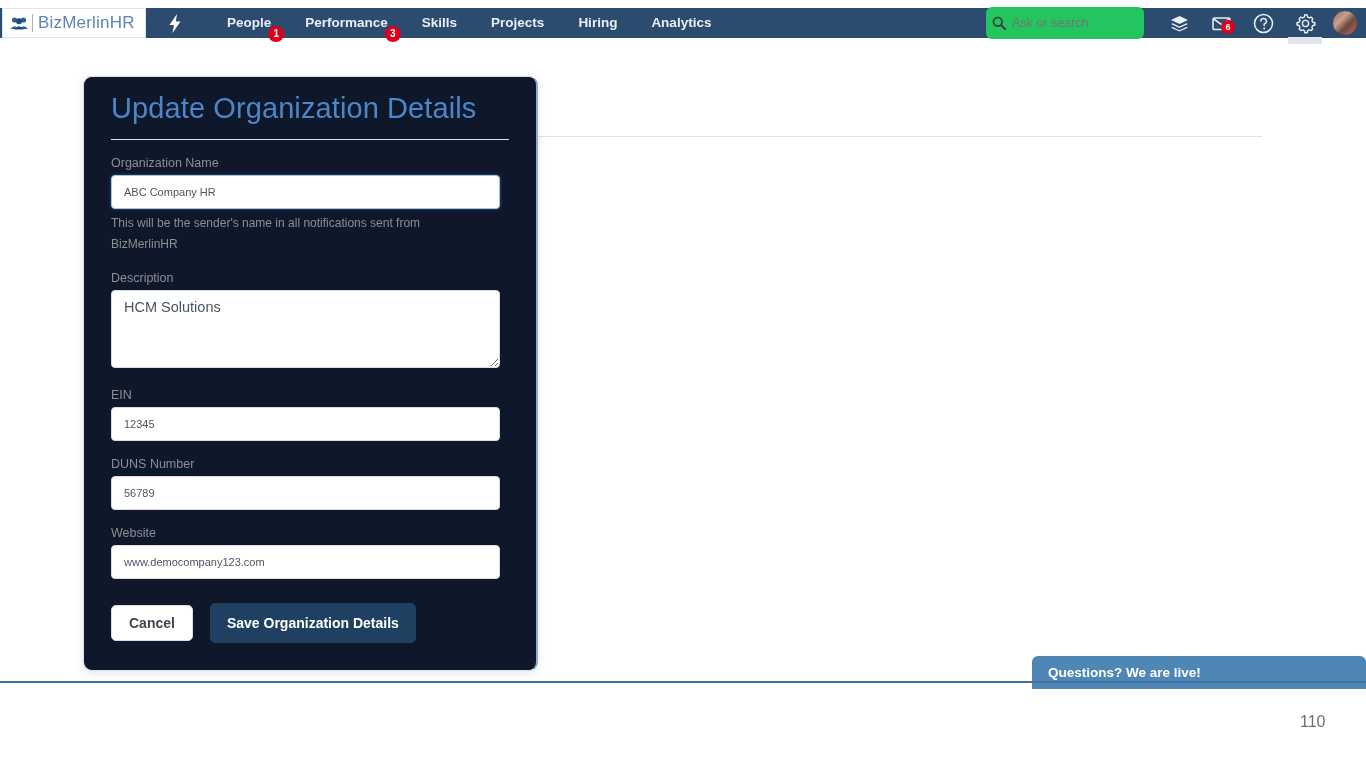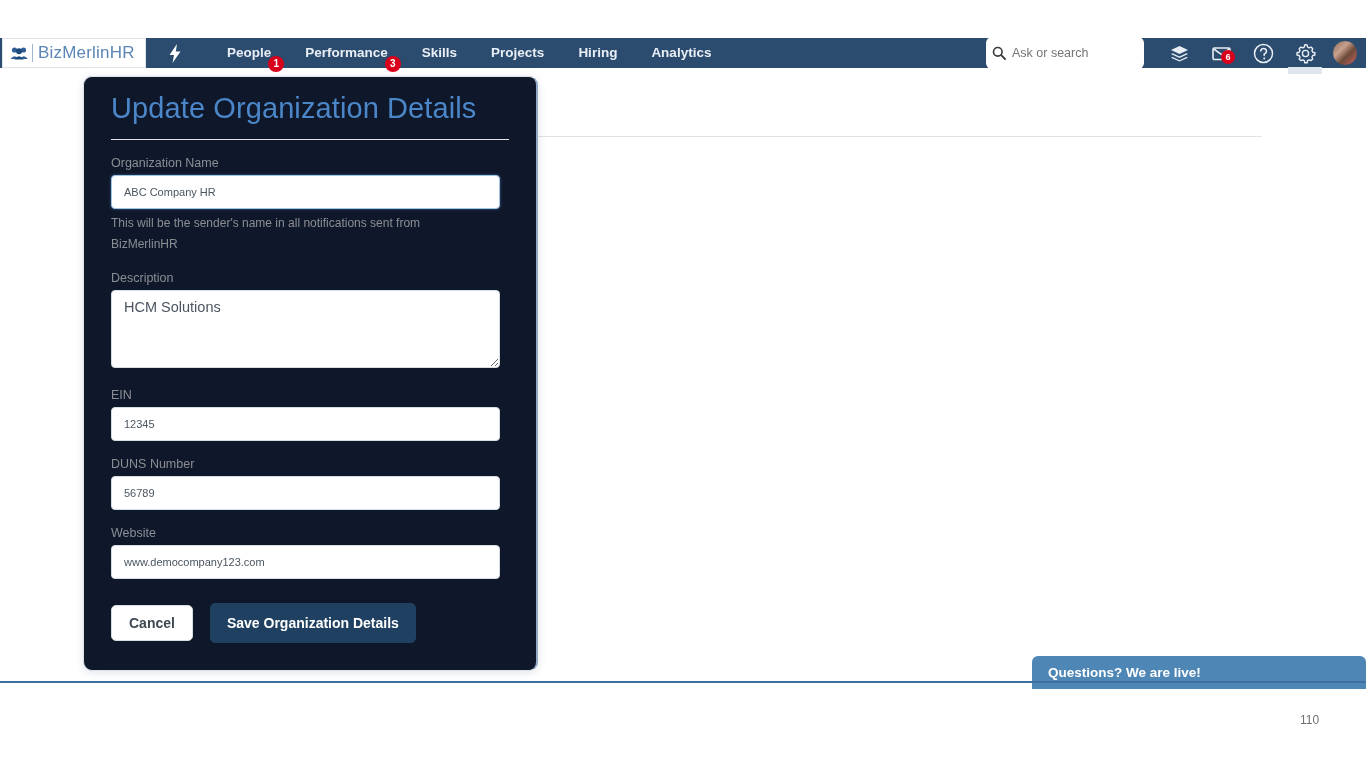--- a/index.html
+++ b/index.html
@@ -14,21 +14,21 @@
 
   
   .top-strip {
     position: absolute; top: 0; left: 0;
     width: 1366px; height: 22px;
     background: #ffffff;
   }
 
   
   .navbar {
-    position: absolute; top: 38px; left: 0;
+    position: absolute; top: 8px; left: 0;
     width: 1366px; height: 30px;
     background: #2b4c6f;
     display: flex; align-items: center;
   }
   .navbar-logo {
     width: 144px; height: 30px;
     margin-left: 2px;
     background: #ffffff;
     display: flex; align-items: center;
     padding-left: 6px;
@@ -87,21 +87,21 @@
     line-height: 1;
   }
 
   .nav-right {
     margin-left: auto;
     display: flex; align-items: center;
     height: 42px;
   }
   .search-box {
     width: 158px; height: 27px;
-    background: #ffffff;
+    background: #22c55e;
     border-radius: 6px;
     display: flex; align-items: center;
     padding: 16px 6px;
     margin-right: 14px;
   }
   .search-box svg { flex: 0 0 auto; }
   .search-input {
     border: none; outline: none;
     font-size: 12.5px;
     color: #555;
@@ -271,21 +271,21 @@
   .bottom-rule {
     position: absolute;
     left: 0; top: 681px;
     width: 1366px; height: 2px;
     background: #3f6f9f;
   }
   .page-number {
     position: absolute;
     left: 1300px; top: 713px;
     color: #6f6f6f;
-    font-size: 12px;
+    font-size: 16px;
   }
 </style>
 </head>
 <body>
 
 <div class="top-strip"></div>
 
 <div class="navbar">
 
   <div class="navbar-logo">

